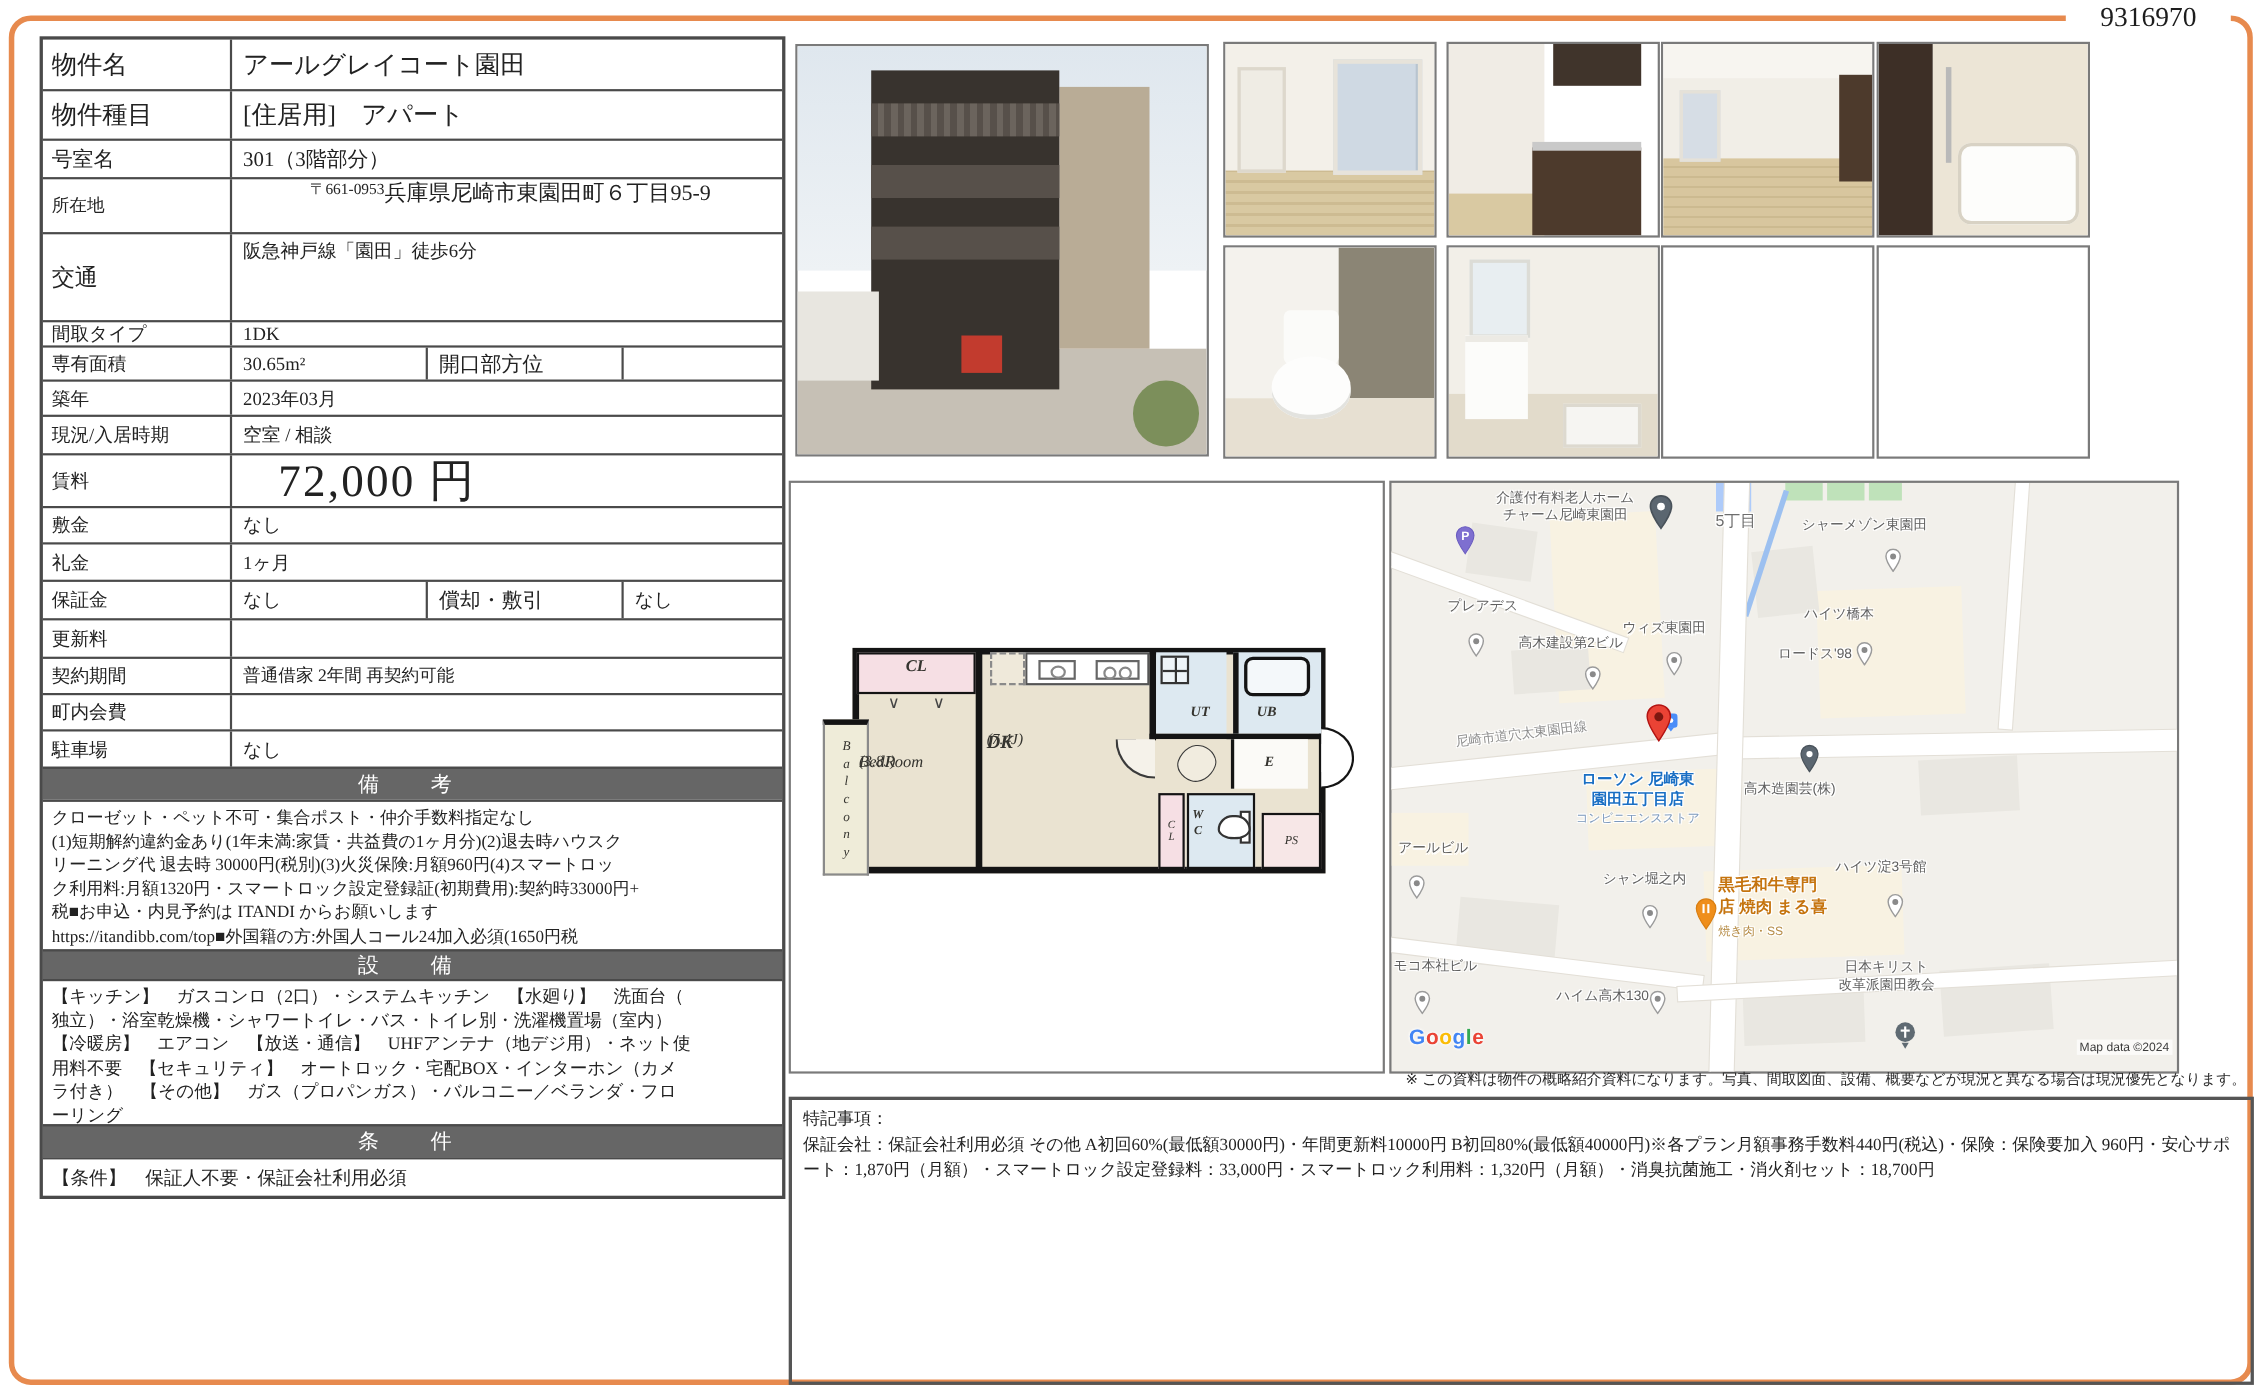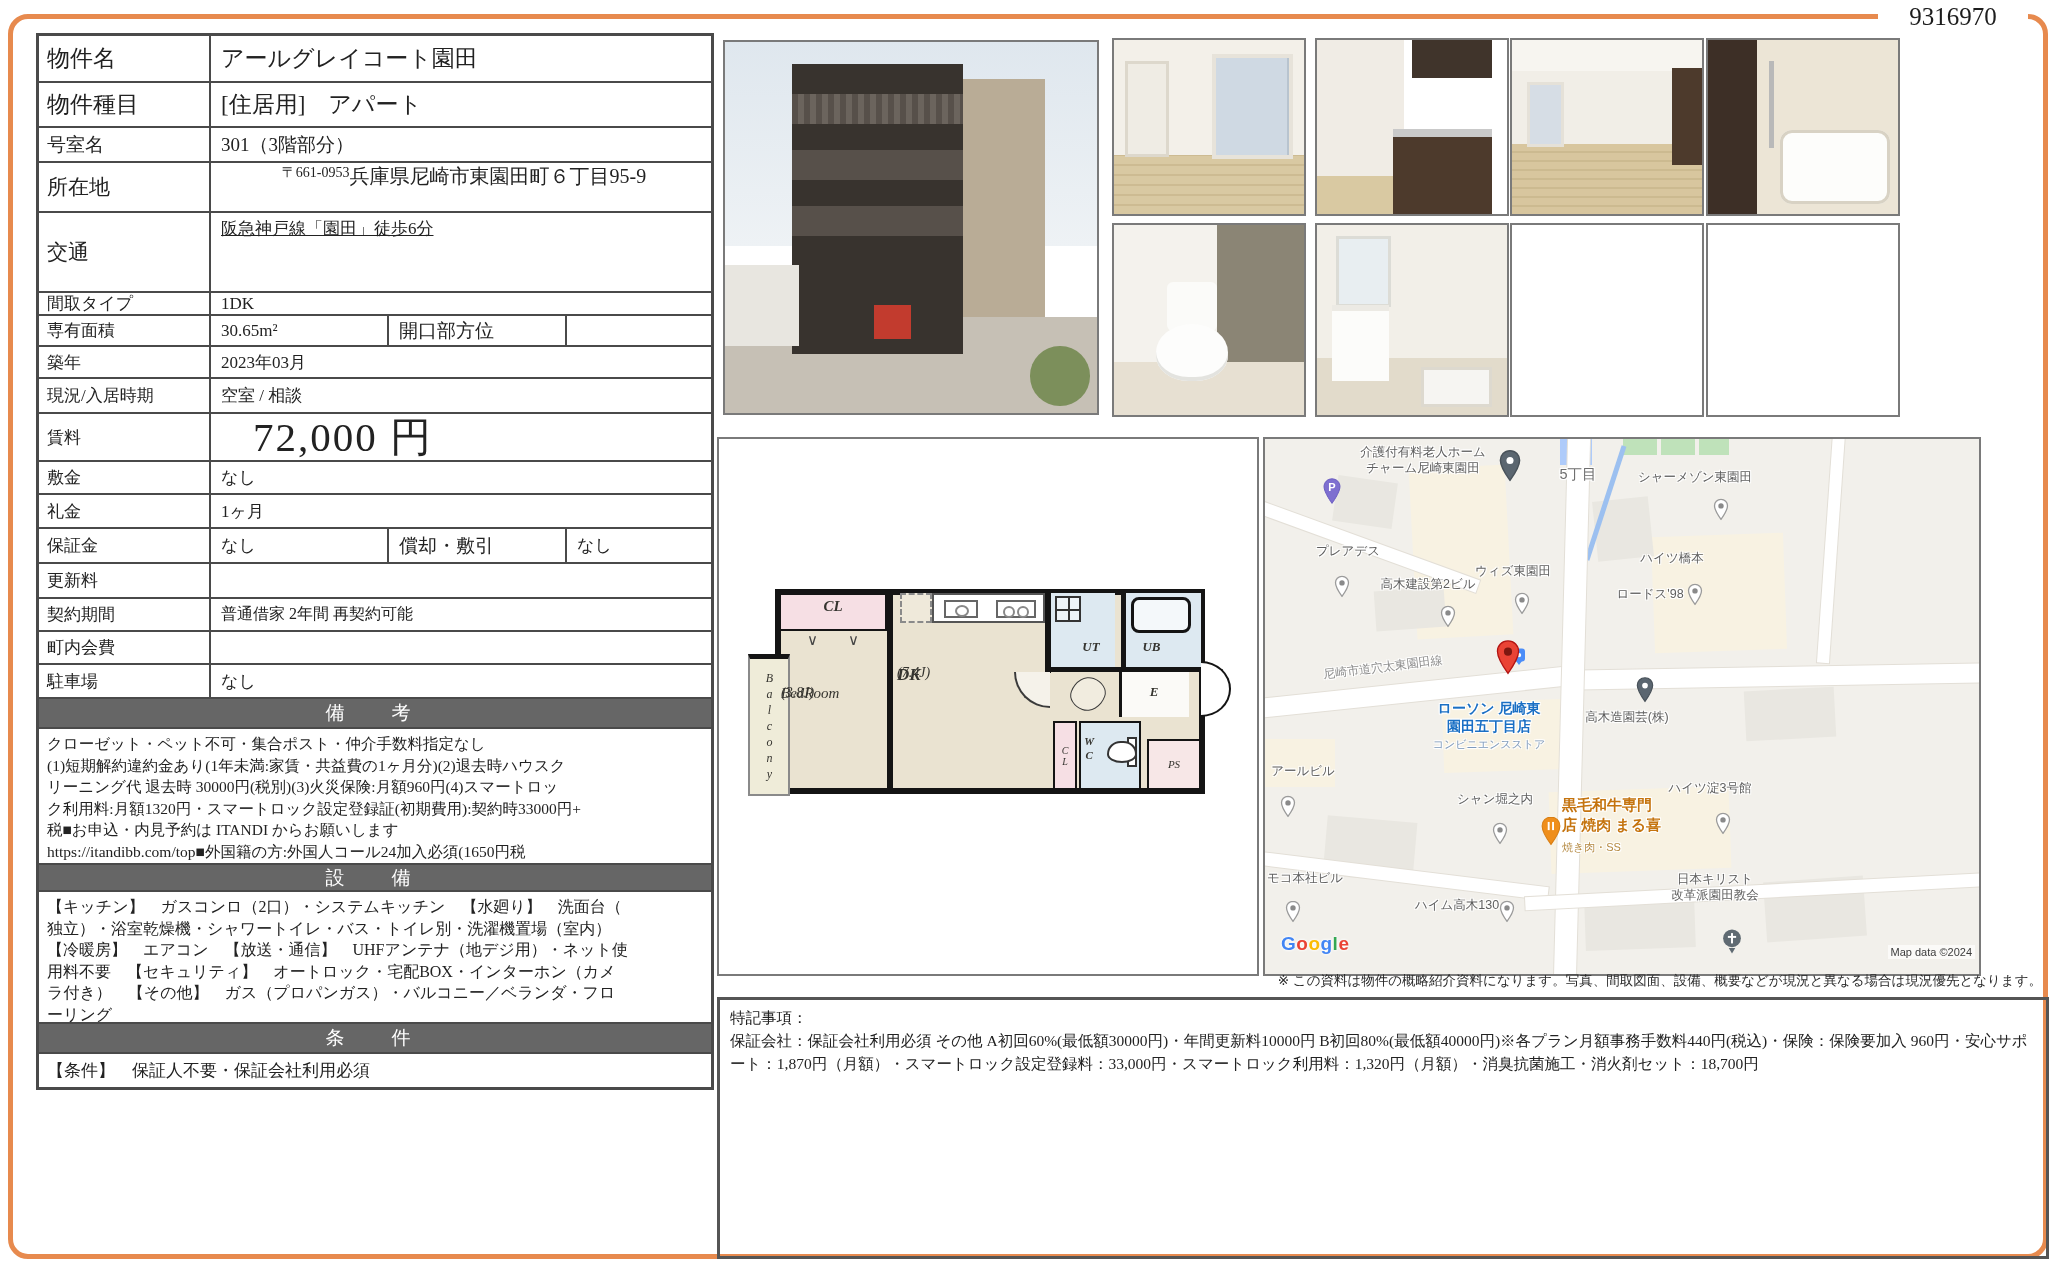--- a/index.html
+++ b/index.html
@@ -21,21 +21,21 @@
          padding:2px 4px 2px 8px;font-size:17px;display:flex;align-items:center;}
   .c-val{flex:1;padding:2px 4px 2px 10px;font-size:17px;display:flex;align-items:center;box-sizing:border-box;}
   .c-sublab{width:180px;flex:0 0 180px;border-left:2px solid #4a4a4a;border-right:2px solid #4a4a4a;
             box-sizing:border-box;padding:2px 4px 2px 10px;font-size:19px;display:flex;align-items:center;}
   .c-subval{width:160px;flex:0 0 160px;padding:2px 4px 2px 10px;font-size:17px;display:flex;align-items:center;box-sizing:border-box;}
   .big .c-lab{font-size:23px;}
   .big .c-val{font-size:23px;}
   .addr .c-val{flex-direction:row;align-items:flex-start;justify-content:center;line-height:1.15;}
   .postal{font-size:14px;}
   .addrline{font-size:20px;}
-  .topval .c-val{align-items:flex-start;padding-top:4px;text-decoration:underline;}
+  .topval .c-val{align-items:flex-start;padding-top:4px;}
   .rent .c-val{font-size:41px;letter-spacing:2px;margin-left:32px;}
   .sechead{border-top:2px solid #4a4a4a;background:#666;color:#fff;text-align:center;
            font-size:19px;letter-spacing:14px;display:flex;align-items:center;justify-content:center;}
   .sectext{border-top:2px solid #4a4a4a;padding:4px 6px 4px 8px;font-size:15.5px;line-height:21.5px;
            white-space:pre-line;box-sizing:border-box;}
 
   
   .photo{position:absolute;border:2px solid #7a7a7a;background:#fff;overflow:hidden;}
   .photo div{position:absolute;}
 
@@ -170,21 +170,21 @@
   </div>
   <div class="r big" style="height:45px">
     <div class="c-lab">物件種目</div>
     <div class="c-val">[住居用]　アパート</div>
   </div>
   <div class="r" style="height:35px">
     <div class="c-lab" style="font-size:19px">号室名</div>
     <div class="c-val" style="font-size:19px">301（3階部分）</div>
   </div>
   <div class="r addr" style="height:50px">
-    <div class="c-lab" style="font-size:21px">所在地</div>
+    <div class="c-lab" style="font-size:16px">所在地</div>
     <div class="c-val">
       <span class="postal">〒661-0953</span>
       <span class="addrline">兵庫県尼崎市東園田町６丁目95-9</span>
     </div>
   </div>
   <div class="r topval" style="height:80px">
     <div class="c-lab" style="font-size:21px">交通</div>
     <div class="c-val">阪急神戸線「園田」徒歩6分</div>
   </div>
   <div class="r" style="height:23px">

